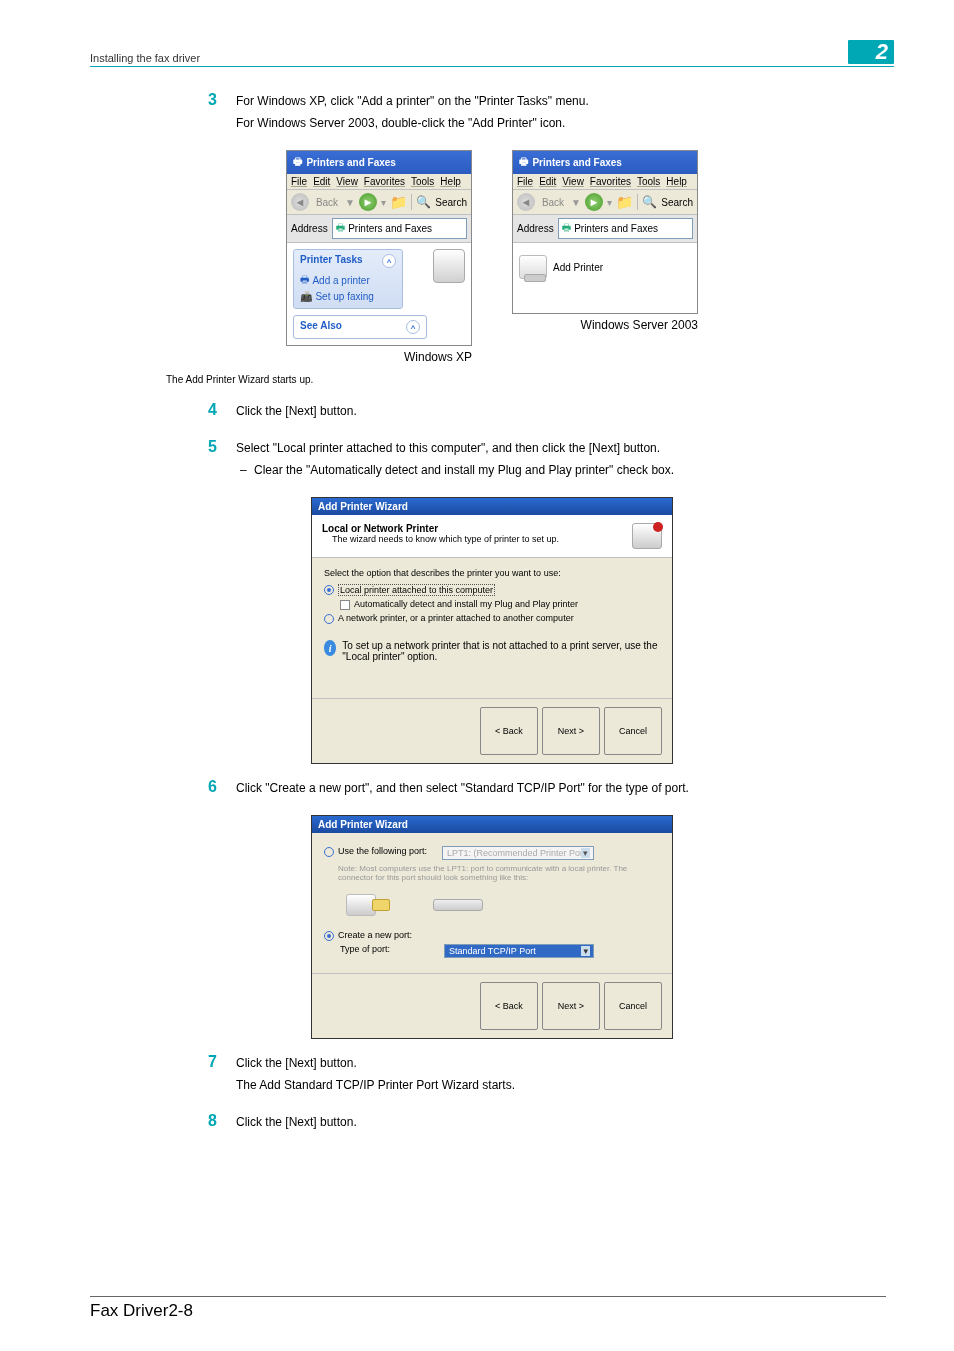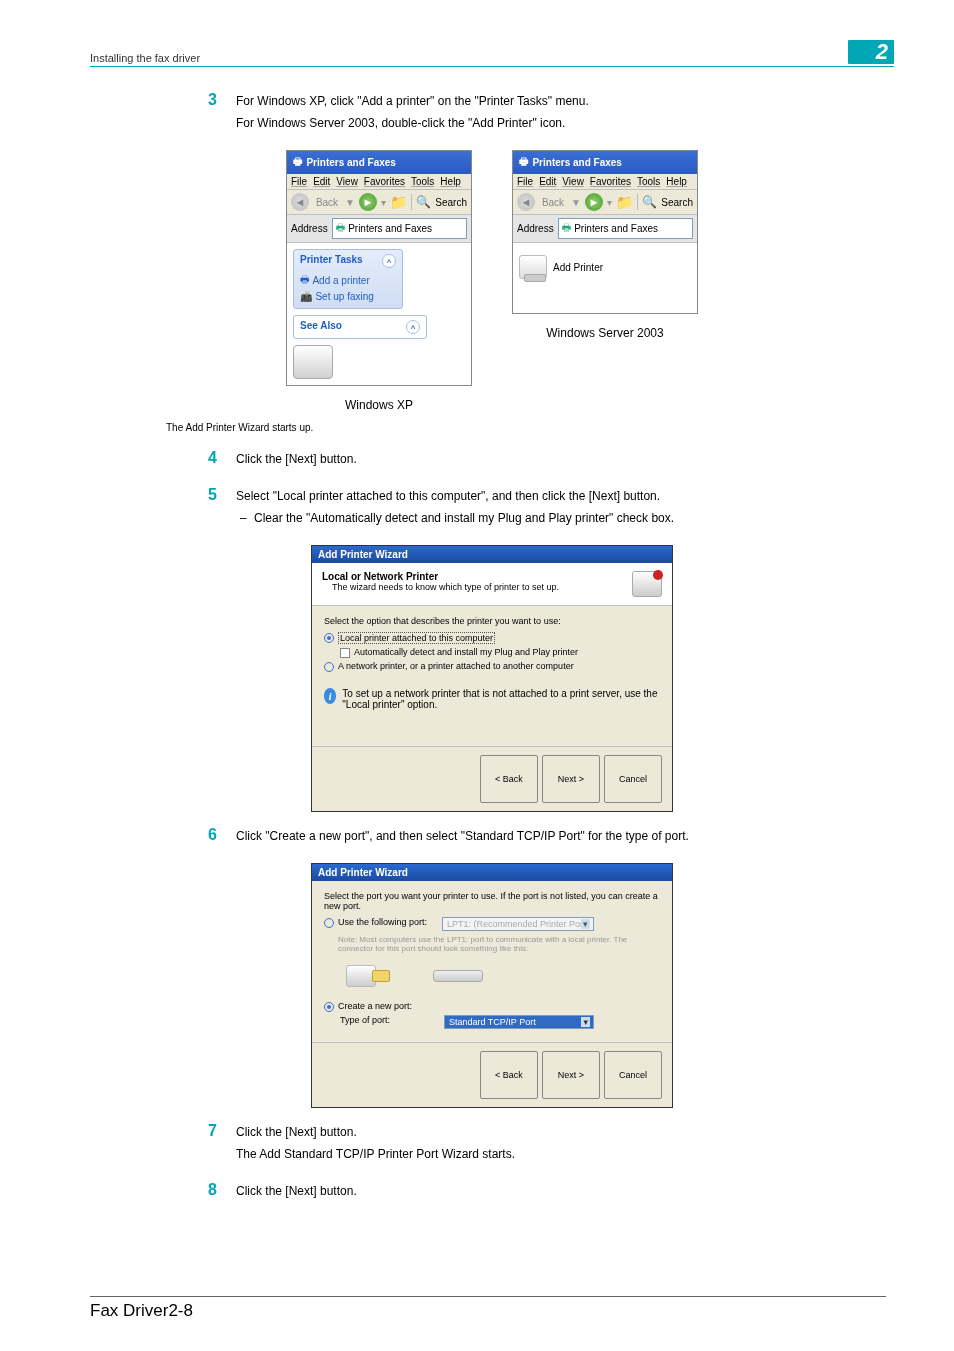--- a/index.html
+++ b/index.html
@@ -139,21 +139,21 @@
     background:#e5e5e5;
     padding:3px 4px;
     display:flex; align-items:center; gap:4px;
     font-size:10px;
     border-bottom:1px solid #c0c0c0;
   }
   .addrfield {
     flex:1; background:#fff; border:1px solid #7f9db9; padding:1px 3px;
     display:flex; align-items:center; gap:3px;
   }
-  .shot-body { background:#fff; padding:6px; min-height:70px; display:flex; gap:6px;flex-direction:column; }
+  .shot-body { background:#fff; padding:6px; min-height:70px; display:flex; gap:6px; }
   .taskpanel {
     width:110px;
     background: linear-gradient(#e3ecfa,#d0ddf3);
     border:1px solid #a8bde0;
     border-radius:3px;
     padding:4px 6px;
     font-size:10px;
   }
   .taskpanel-head {
     color:#215dc6; font-weight:bold; display:flex; justify-content:space-between;
@@ -162,21 +162,21 @@
   .taskpanel-item { color:#215dc6; display:flex; align-items:center; gap:3px; margin:2px 0; cursor:pointer;}
   .seealso {
     width:134px;
     background:#fff;
     border:1px solid #a8bde0;
     border-radius:3px;
     padding:4px 6px;
     margin-top:6px;
   }
   .seealso-head { color:#215dc6; font-weight:bold; display:flex; justify-content:space-between;}
-  .shot-caption { text-align:center; font-size:12px; margin-top:12px; }
+  .shot-caption { text-align:right; font-size:12px; margin-top:4px; }
   .addprinter-thumb {
     display:flex; align-items:center; gap:6px; margin-top:6px;
   }
   .printer-ico {
     width:28px; height:24px; background: linear-gradient(#fff,#ddd);
     border:1px solid #bbb; border-radius:3px; position:relative;
   }
   .printer-ico::after{
     content:""; position:absolute; bottom:-4px; left:4px; width:20px; height:6px;
     background:#ccc; border:1px solid #aaa; border-radius:2px;
@@ -441,21 +441,20 @@
   <div class="step" style="margin-left:108px;">
     <div class="step-num">6</div>
     <div class="step-body">
       <p>Click "Create a new port", and then select "Standard TCP/IP Port" for the type of port.</p>
     </div>
   </div>
 
   <div class="wizard">
     <div class="wiz-title">Add Printer Wizard</div>
     <div class="wiz-body">
-      <p>Select the port you want your printer to use. If the port is not listed, you can create a new port.</p>
       <div class="wiz-opt">
         <span class="radio"></span>
         <span class="port-label">Use the following port:</span>
         <span class="wiz-select" style="color:#aaa;background:#f4f4f4">LPT1: (Recommended Printer Port)</span>
       </div>
       <div class="note-grey">Note: Most computers use the LPT1: port to communicate with a local printer. The connector for this port should look something like this:</div>
       <div class="port-figs">
         <div class="pf-box">
           <div style="width:30px;height:22px;background:linear-gradient(#fff,#ccc);border:1px solid #bbb;border-radius:3px;"></div>
           <div style="width:18px;height:12px;background:#f0d66a;border:1px solid #c0a030;margin-left:-4px;border-radius:2px;"></div>

